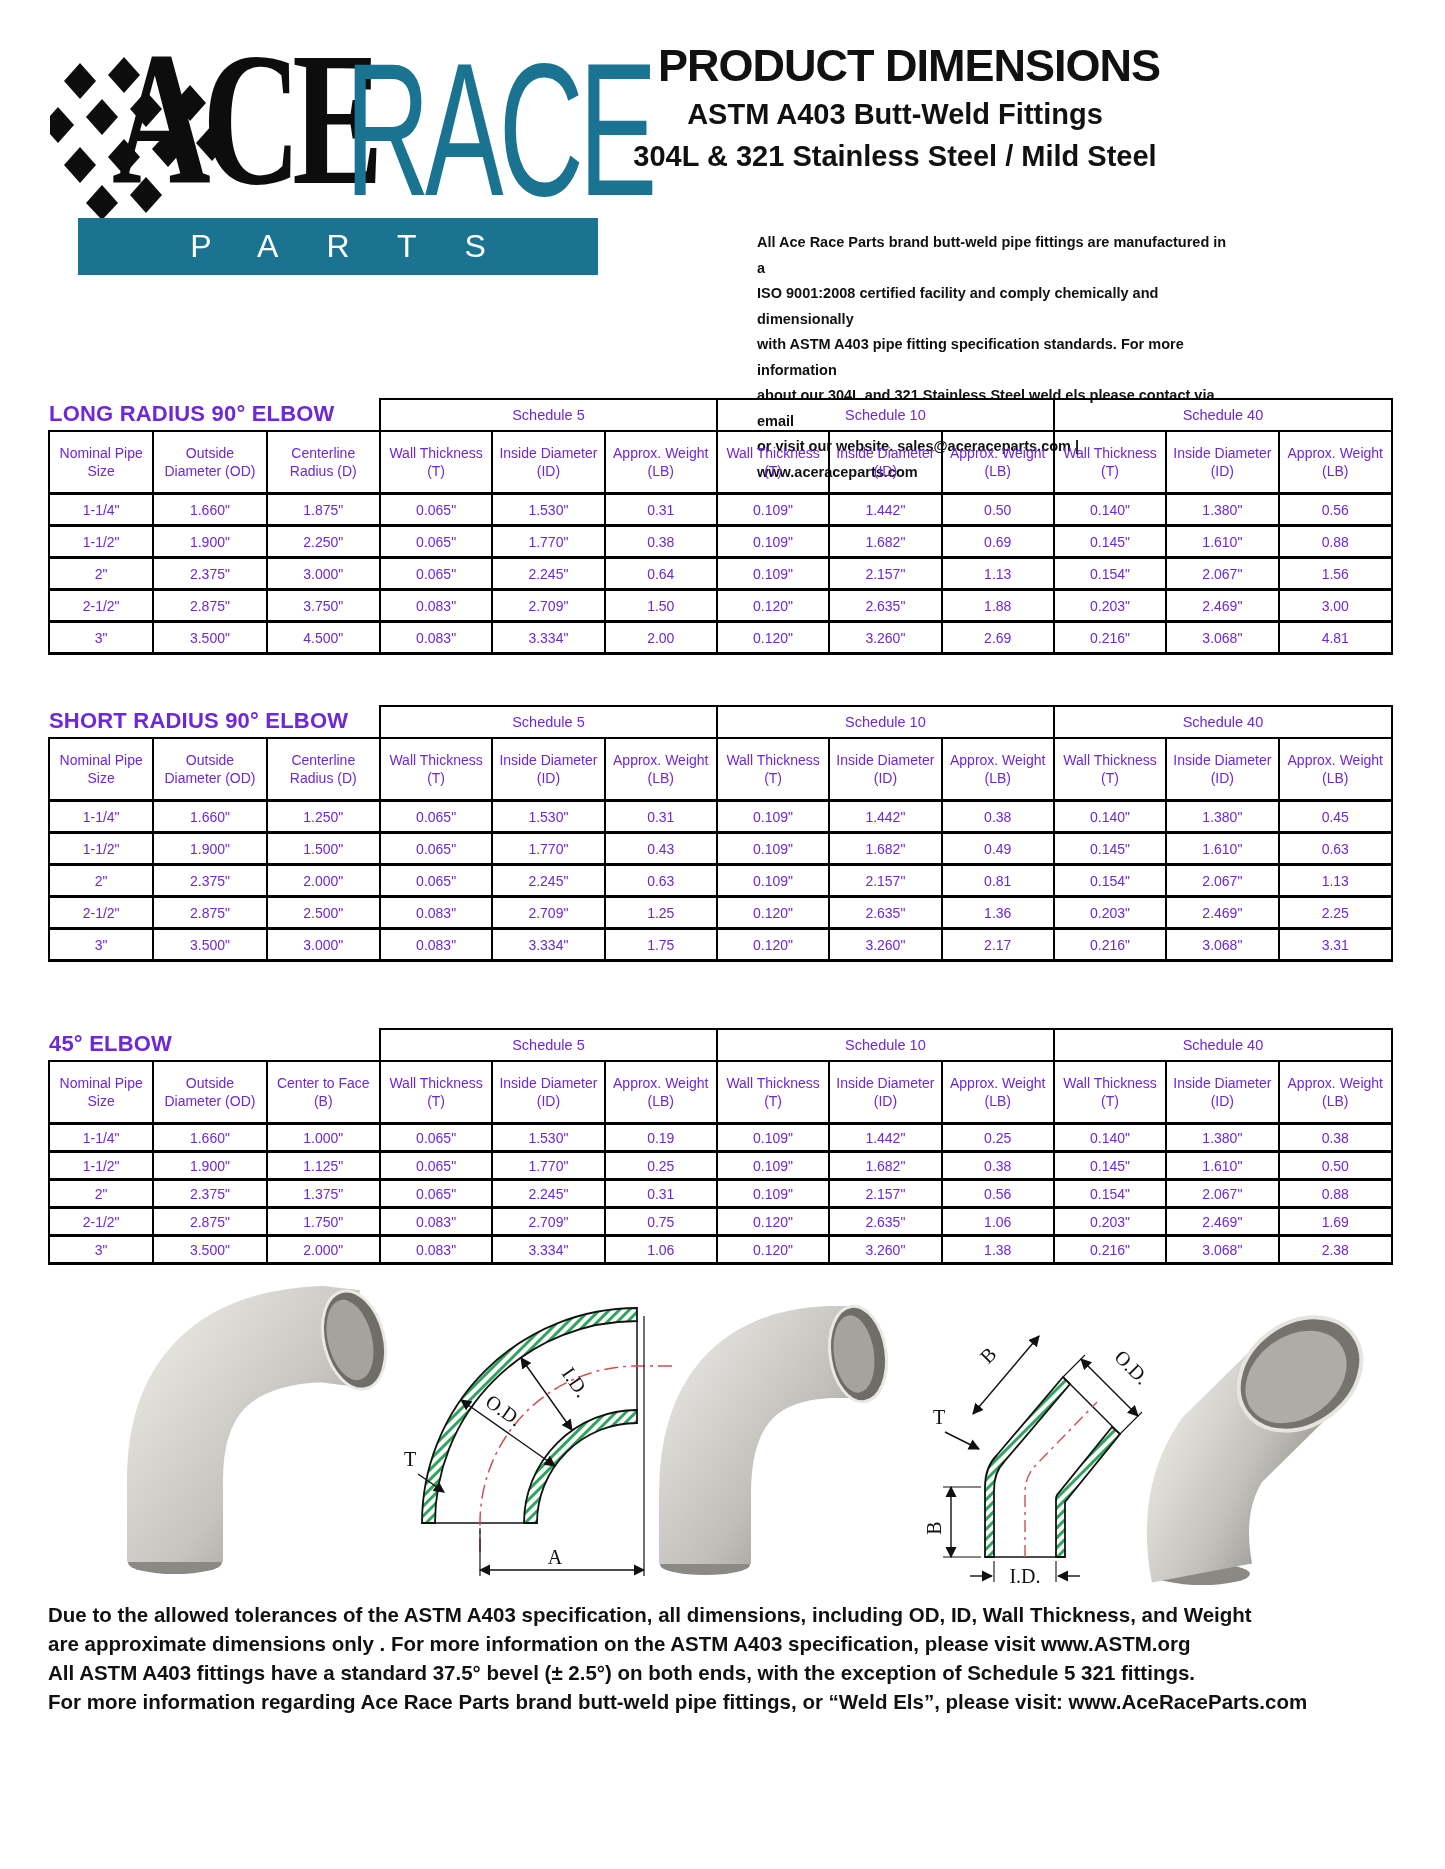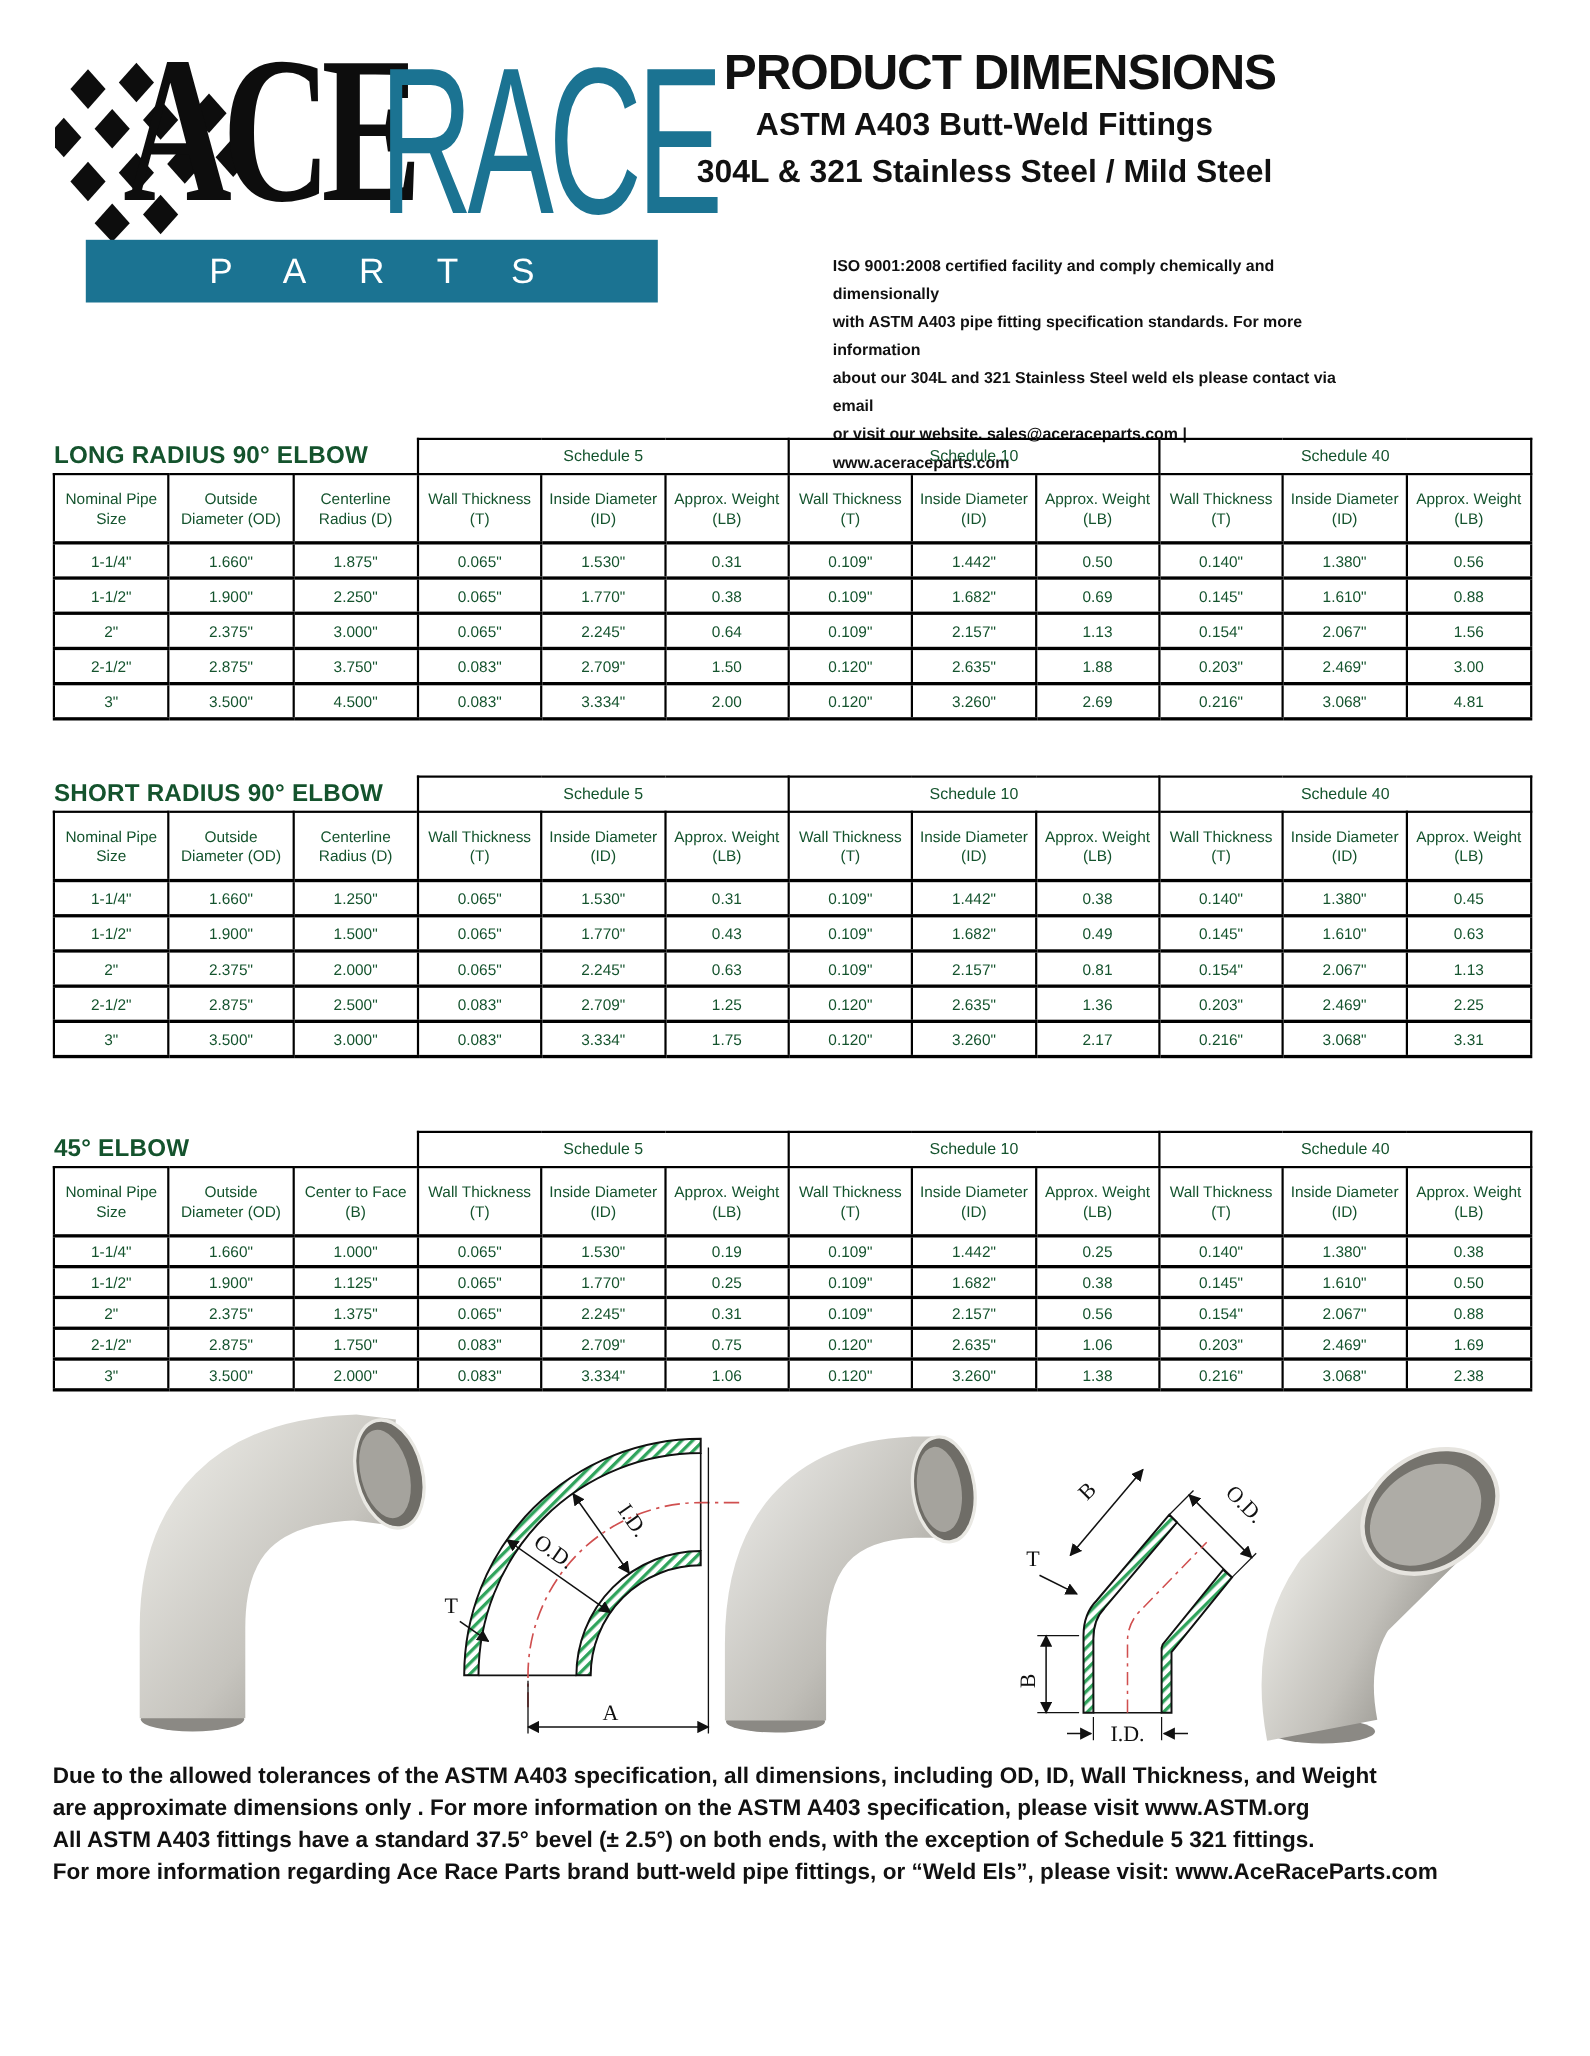--- a/index.html
+++ b/index.html
@@ -21,21 +21,21 @@
         font-size:45px;font-weight:800;letter-spacing:-1px;}
   .doc-sub1{position:absolute;left:630px;top:98px;width:530px;text-align:center;
         font-size:29px;font-weight:bold;}
   .doc-sub2{position:absolute;left:615px;top:140px;width:560px;text-align:center;
         font-size:29px;font-weight:bold;}
   .intro{position:absolute;left:757px;top:230px;width:480px;font-size:14.5px;
         font-weight:bold;line-height:25.5px;}
   
   .tblock{position:absolute;left:48px;width:1345px;}
   .t1{top:398px}.t2{top:705px}.t3{top:1028px}
-  table{border-collapse:collapse;table-layout:fixed;width:1345px;font-size:14px;color:#14532d;}
+  table{border-collapse:collapse;table-layout:fixed;width:1345px;font-size:14px;color:#6d28d9;}
   th,td{border:2px solid #000;text-align:center;vertical-align:middle;padding:0;font-weight:normal;}
   tr.band th{height:30px;font-size:14.5px;}
   tr.cols th{height:60px;border-bottom:3px solid #000;white-space:pre-line;line-height:18px;font-size:14px;}
   tbody[data-bind-rows] td{height:29px;border-top:3px solid #000;border-bottom:3px solid #000;}
   .t3 tbody[data-bind-rows] td{height:25px;}
   .title-cell{border:none !important;text-align:left;vertical-align:bottom;padding-bottom:3px;background:#fff;}
   .tbl-title{font-size:22px;font-weight:bold;letter-spacing:.2px;white-space:nowrap;}
   
   .fig{position:absolute;}
   .f1{left:112px;top:1272px}.f2{left:392px;top:1258px}.f3{left:648px;top:1282px}
@@ -71,20 +71,21 @@
     <div class="race" data-bind="logo.race">RACE</div>
     <div class="parts-bar">
       <span data-bind="logo.parts">PARTS</span>
     </div>
   </div>
 
   <div class="doc-title" data-bind="header.title">PRODUCT DIMENSIONS</div>
   <div class="doc-sub1" data-bind="header.subtitle1">ASTM A403 Butt-Weld Fittings</div>
   <div class="doc-sub2" data-bind="header.subtitle2">304L &amp; 321 Stainless Steel / Mild Steel</div>
   <div class="intro">
+    <div data-bind="header.intro_lines.0">All Ace Race Parts brand butt-weld pipe fittings are manufactured in a</div>
     <div data-bind="header.intro_lines.1">ISO 9001:2008 certified facility and comply chemically and dimensionally</div>
     <div data-bind="header.intro_lines.2">with ASTM A403 pipe fitting specification standards. For more information</div>
     <div data-bind="header.intro_lines.3">about our 304L and 321 Stainless Steel weld els please contact via email</div>
     <div data-bind="header.intro_lines.4">or visit our website. sales@aceraceparts.com | www.aceraceparts.com</div>
   </div>
 
   <div class="tblock t1">
     <table>
       <colgroup>
           <col style="width:104px">

